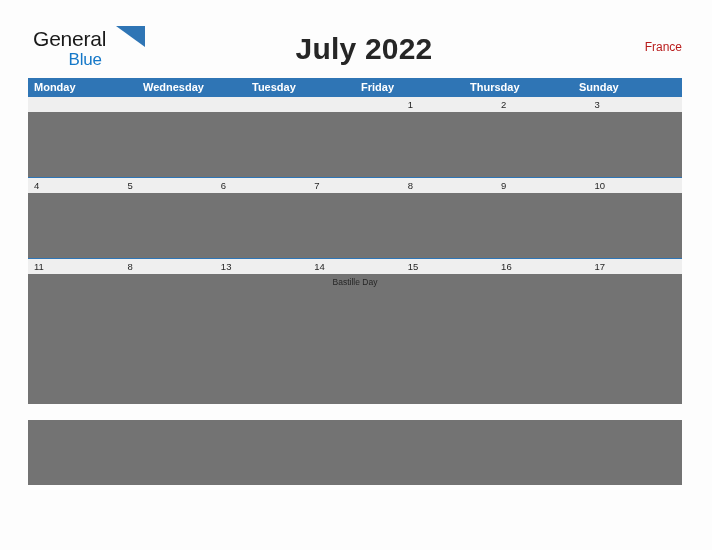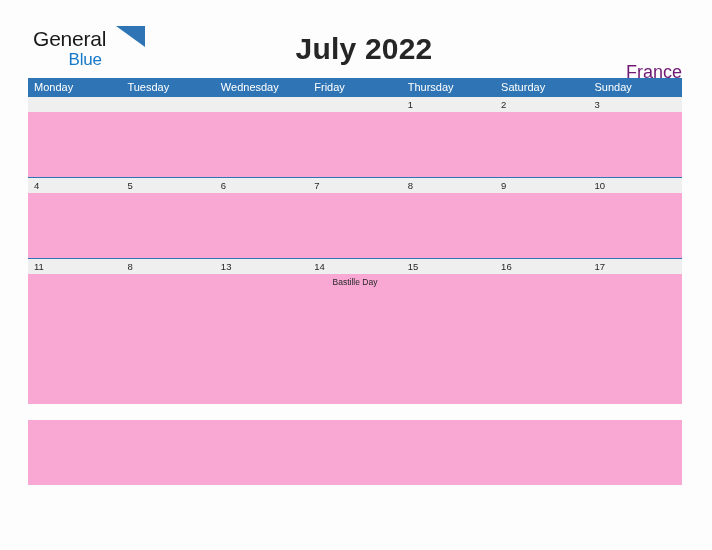--- a/index.html
+++ b/index.html
@@ -62,38 +62,39 @@
     font-size: 30px;
     color: #262626;
     font-weight: bold;
     font-family: "Liberation Sans", sans-serif;
     letter-spacing: 0.2px;
   }
 
   .country-label {
     position: absolute;
     right: 30px;
-    top: 62px;
-    font-size: 18px;
-    color: #701a75;
+    top: 40px;
+    font-size: 12px;
+    color: #b91c1c;
     font-family: "Liberation Sans", sans-serif;
   }
 
   
   .calendar {
     position: absolute;
     left: 28px;
     top: 78px;
     width: 654px;
   }
 
   .weekday-row {
     display: flex;
     background: #2f75b5;
     height: 18px;
+    font-weight: bold;
   }
   .weekday-cell {
     flex: 1 1 0;
     color: #ffffff;
     font-size: 11px;
     line-height: 18px;
     padding-left: 6px;
     box-sizing: border-box;
     font-family: "Liberation Sans", sans-serif;
     white-space: nowrap;
@@ -109,21 +110,21 @@
     height: 15px;
     background: #efefef;
     border-top: 1px solid #2f75b5;
   }
   .week-row:first-of-type .date-band {
     border-top: none;
   }
   .week-body {
     display: flex;
     height: 65px;
-    background: #f9a8d4;
+    background: #737373;
   }
 
   .date-cell {
     flex: 1 1 0;
     box-sizing: border-box;
     padding-left: 6px;
     font-size: 9.5px;
     color: #262626;
     line-height: 15px;
     font-family: "Liberation Sans", sans-serif;
@@ -163,25 +164,24 @@
   <div class="month-title">July 2022</div>
 
   <div class="country-label">France</div>
 
 </div>
 
 <div class="calendar">
 
   <div class="weekday-row">
     <div class="weekday-cell">Monday</div>
+    <div class="weekday-cell">Wednesday</div>
     <div class="weekday-cell">Tuesday</div>
-    <div class="weekday-cell">Wednesday</div>
     <div class="weekday-cell">Friday</div>
     <div class="weekday-cell">Thursday</div>
-    <div class="weekday-cell">Saturday</div>
     <div class="weekday-cell">Sunday</div>
   </div>
 
   <div class="week-row">
     <div class="date-band">
       <div class="date-cell"></div>
       <div class="date-cell"></div>
       <div class="date-cell"></div>
       <div class="date-cell"></div>
       <div class="date-cell">1</div>

